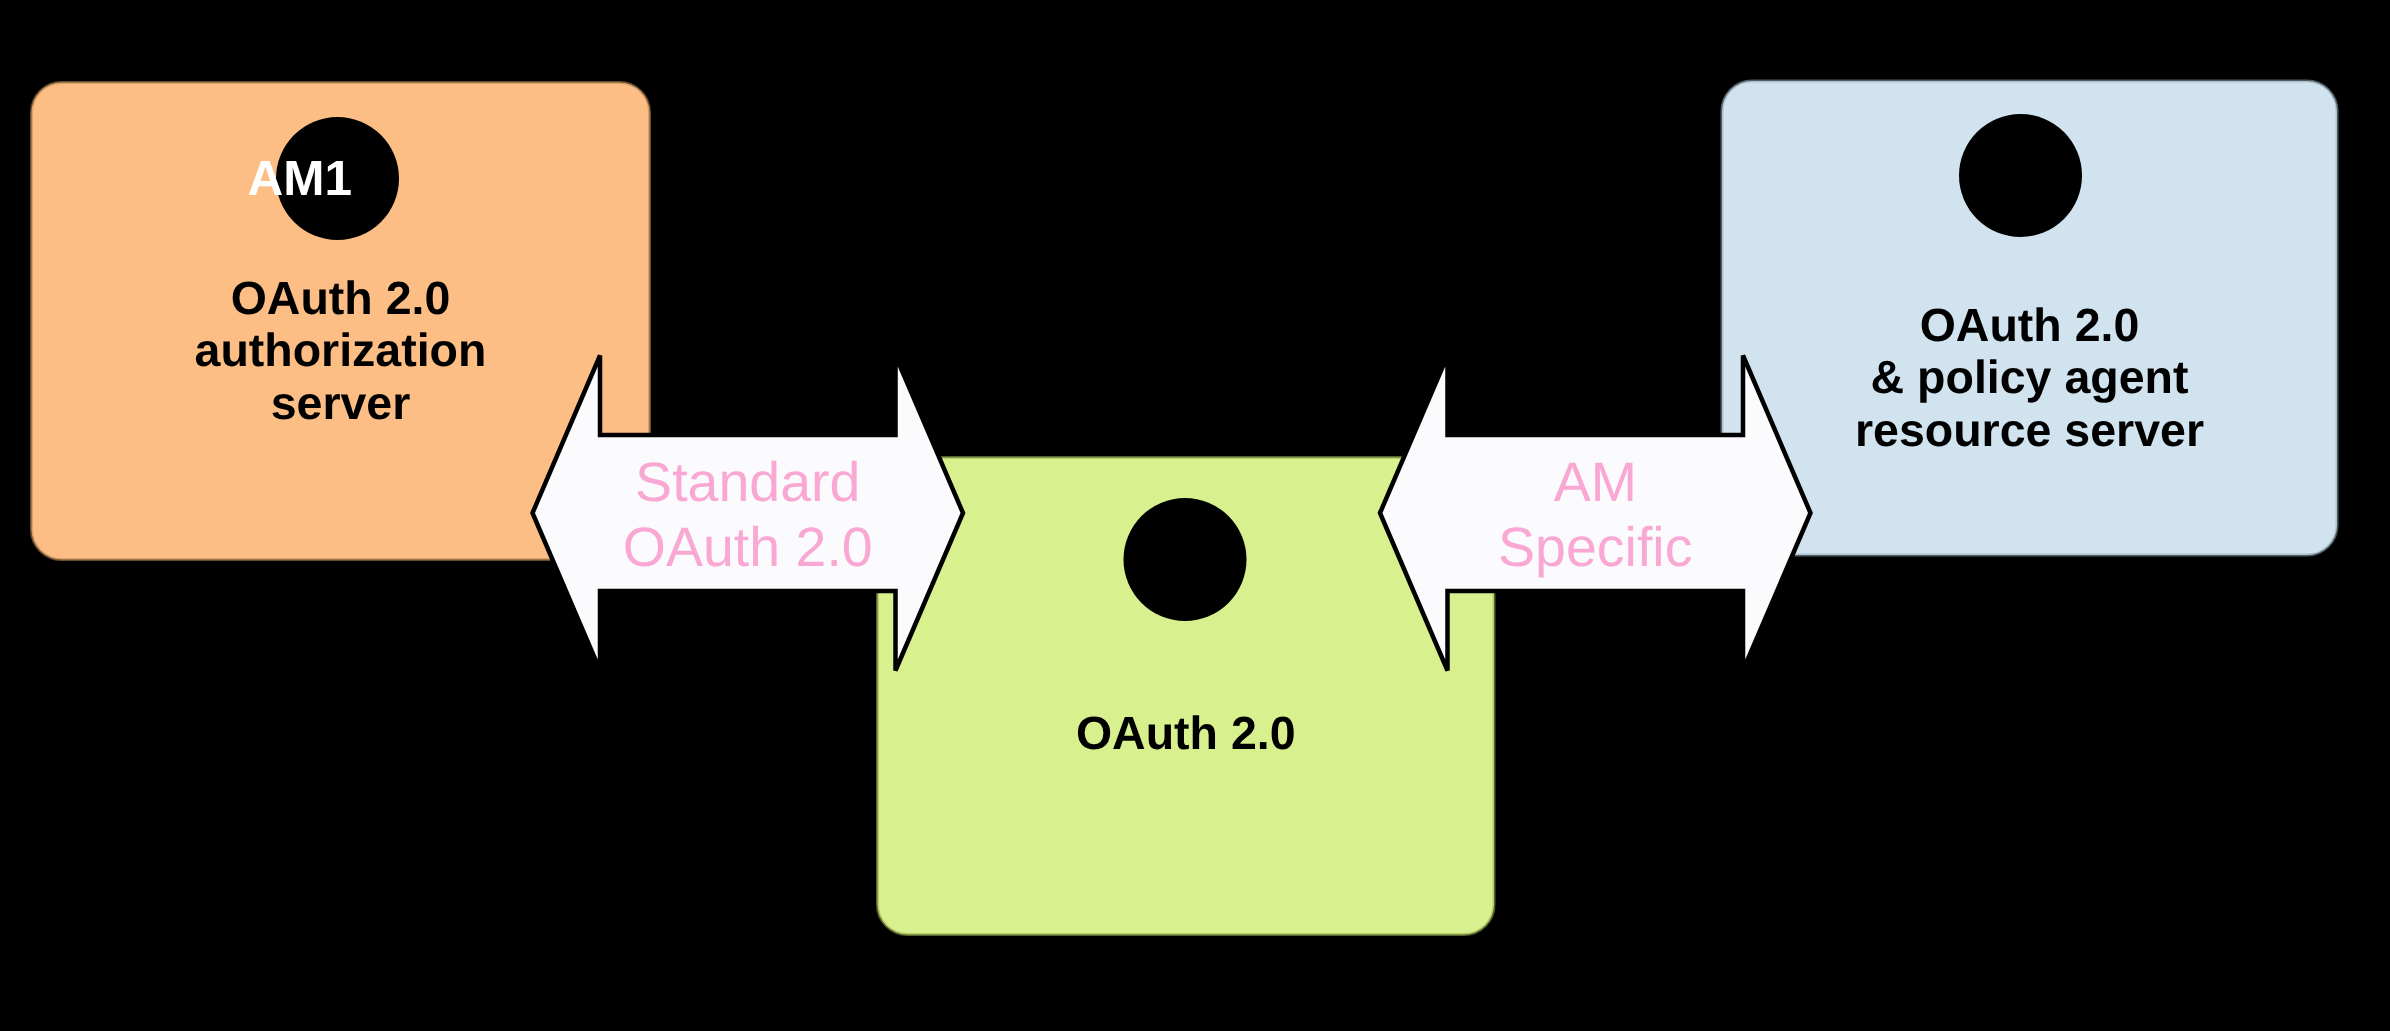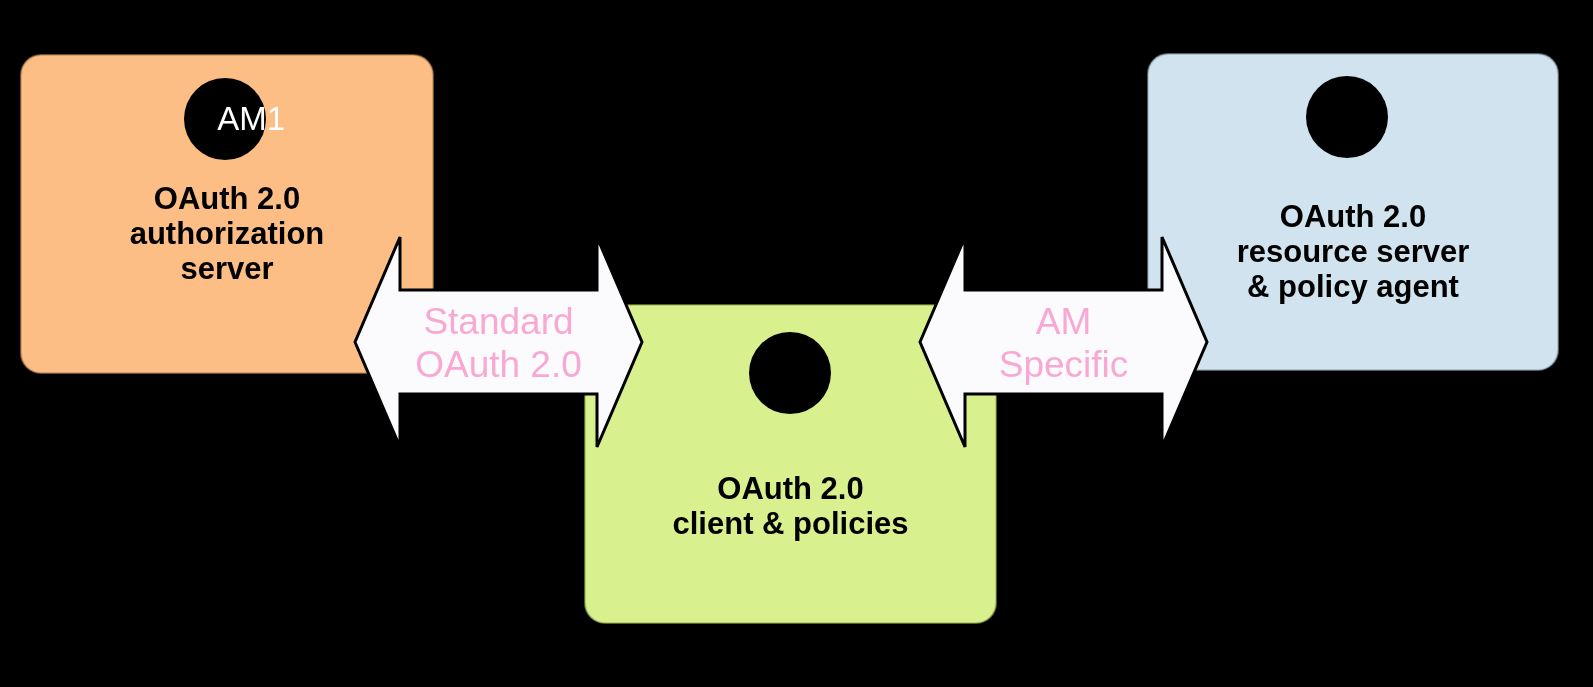--- a/index.html
+++ b/index.html
@@ -24,22 +24,22 @@
     position: absolute;
     text-align: center;
     font-weight: bold;
     font-size: 31px;
     line-height: 35px;
     color: #000000;
     letter-spacing: 0px;
   }
   .badge-label {
     position: absolute;
-    text-align: right;
-    font-weight: normal;
+    text-align: left;
+    font-weight: bold;
     font-size: 33px;
     line-height: 44px;
     color: #ffffff;
   }
   .arrow-label {
     position: absolute;
     text-align: center;
     font-weight: normal;
     font-size: 37px;
     line-height: 43px;
@@ -85,27 +85,26 @@
   <div id="badge-am1" class="badge-label">AM1</div>
 
   <div id="label-am1" class="node-label">
     <div>OAuth 2.0</div>
     <div>authorization</div>
     <div>server</div>
   </div>
 
   <div id="label-am2" class="node-label">
     <div>OAuth 2.0</div>
-    <div>client &amp; policies</div>
   </div>
 
   <div id="label-rs" class="node-label">
     <div>OAuth 2.0</div>
+    <div>&amp; policy agent</div>
     <div>resource server</div>
-    <div>&amp; policy agent</div>
   </div>
 
   <div id="conn-label-left" class="arrow-label">
     <div>Standard</div>
     <div>OAuth 2.0</div>
   </div>
 
   <div id="conn-label-right" class="arrow-label">
     <div>AM</div>
     <div>Specific</div>

